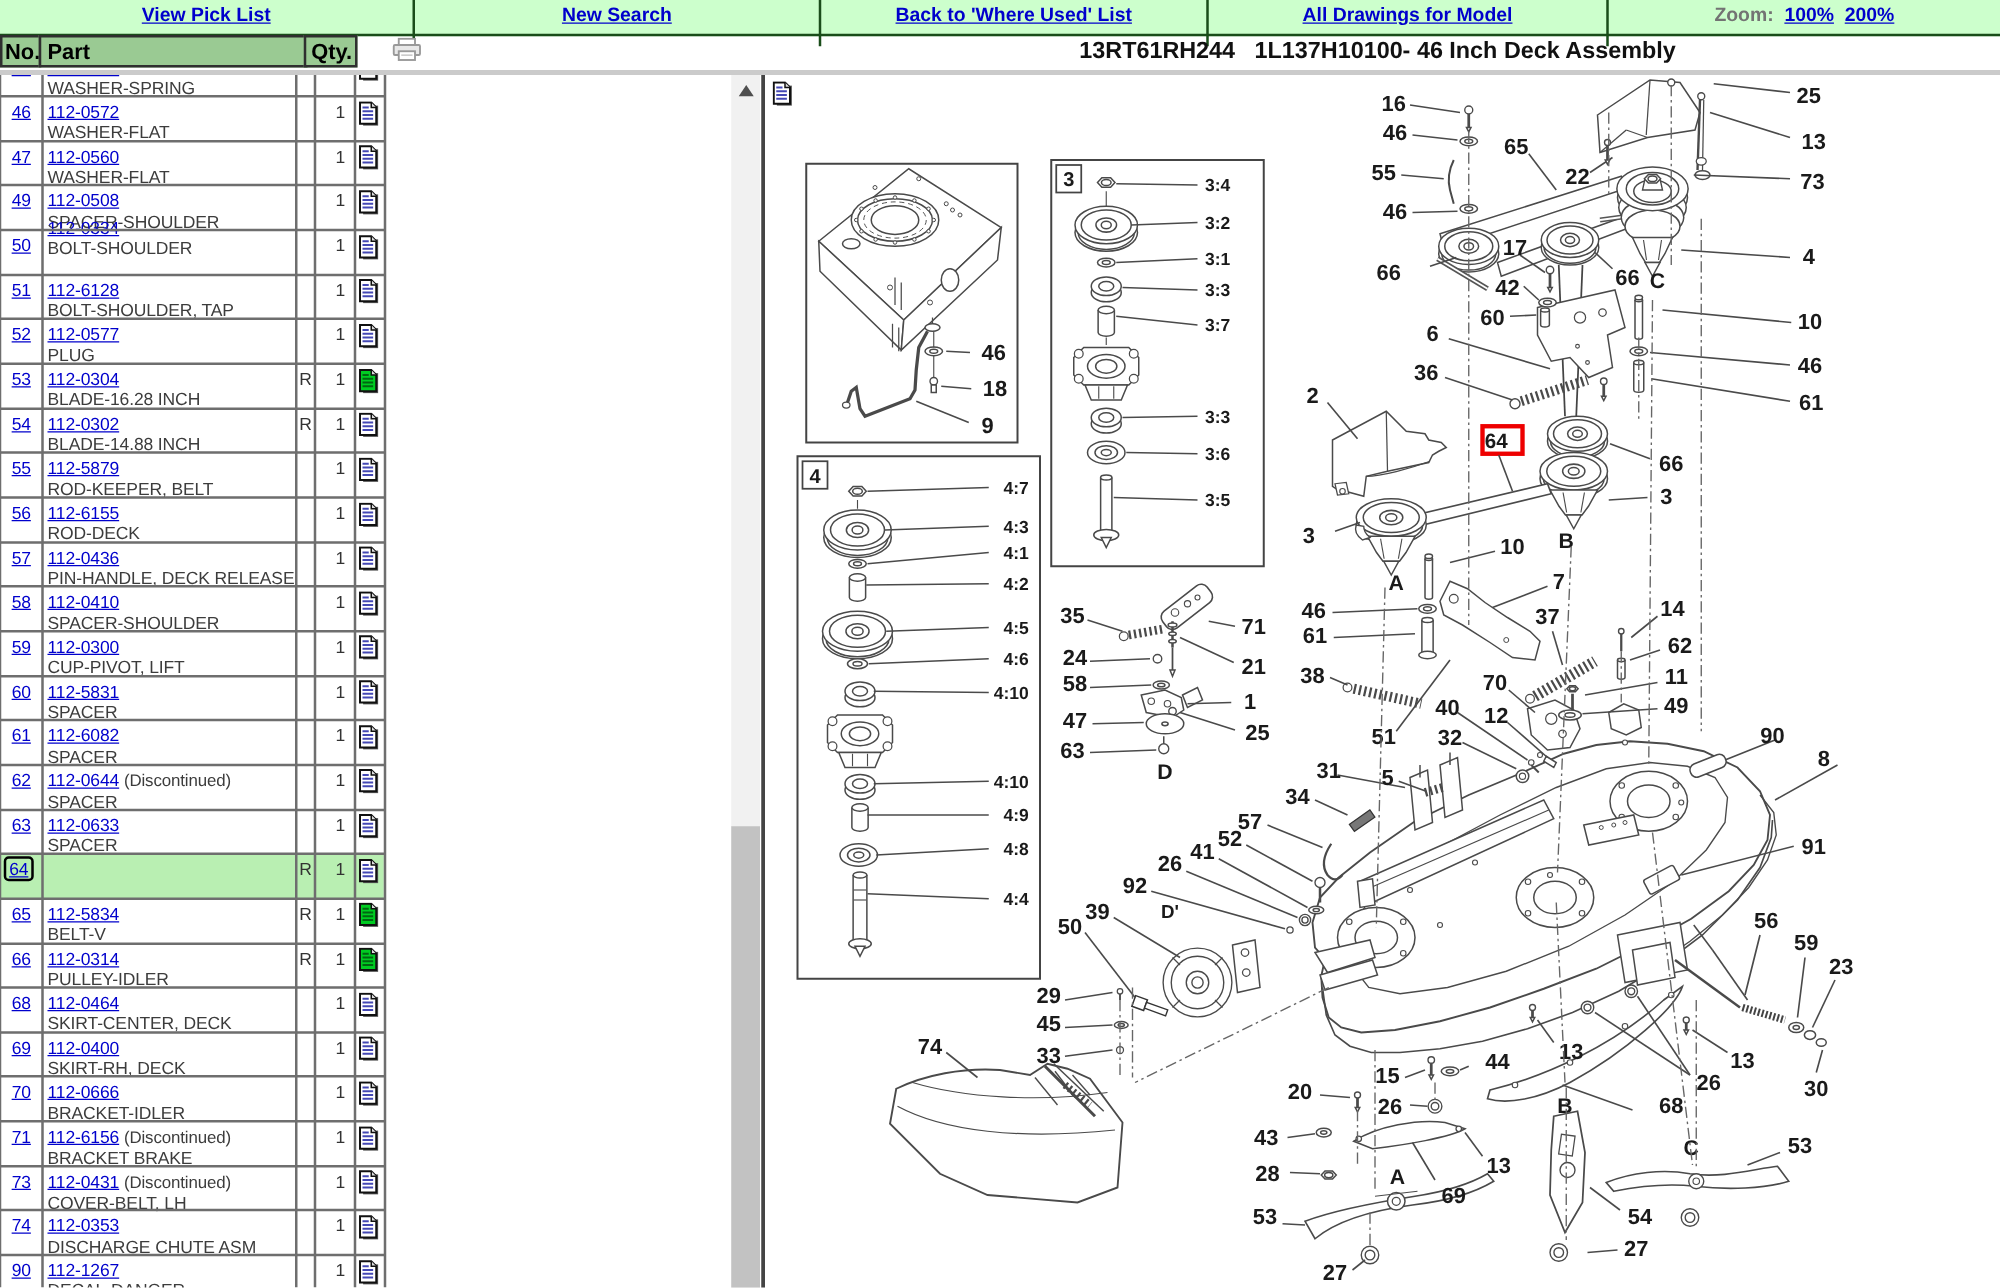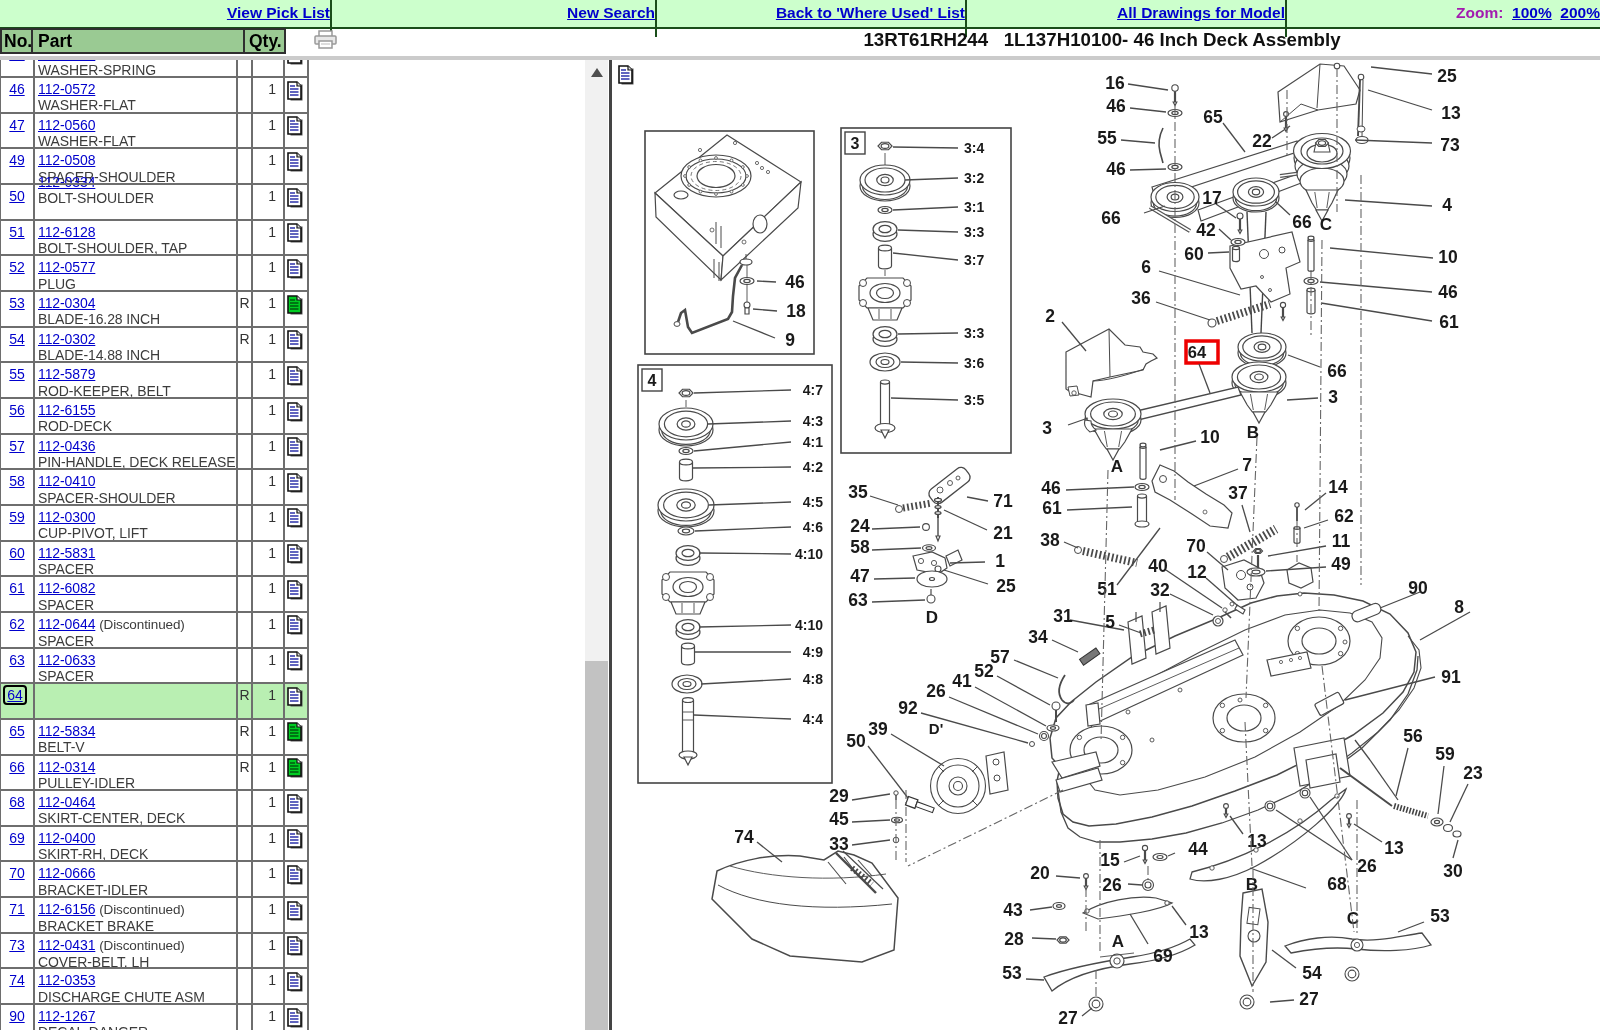--- a/index.html
+++ b/index.html
@@ -1,16 +1,16 @@
 <!DOCTYPE html>
 <html><head><meta charset="utf-8"><style>
 html,body{margin:0;padding:0;width:1600px;height:1030px;overflow:hidden;background:#fff;
  font-family:"Liberation Sans",sans-serif;}
 .nav{position:absolute;left:0;top:0;width:1600px;height:27px;background:#ccffcc;border-bottom:2px solid #1a4d1a;}
-.nav .cell{position:absolute;top:0;height:37px;text-align:right;border-left:2px solid #1a4d1a;box-sizing:border-box;}
+.nav .cell{position:absolute;top:0;height:37px;text-align:center;border-left:2px solid #1a4d1a;box-sizing:border-box;}
 .nav .cell:first-child{border-left:none;}
 .nav a{color:#0000cc;text-decoration:underline;font-weight:bold;}
 a.lk{color:#0000cc;text-decoration:underline;}
 .nav .cell{font-size:15.5px;font-weight:bold;line-height:26px;}
 .hdrcell{position:absolute;top:28px;height:25.5px;background:#9aca93;border:2px solid #2f2f2f;box-sizing:border-box;font-weight:bold;font-size:17.5px;color:#000;line-height:22px;}
 .title{position:absolute;top:29px;left:612px;width:980px;text-align:center;font-weight:bold;font-size:18.7px;color:#111;}
 .graybar{position:absolute;left:0;top:55.5px;width:1600px;height:4.5px;background:#cbcbcb;}
 .vl{position:absolute;width:2px;background:#6e6e6e;}
 .hl{position:absolute;height:2px;background:#6e6e6e;}
 .tclip{position:absolute;left:0;top:60px;width:584px;height:970px;overflow:hidden;background:#fff;}
@@ -28,21 +28,21 @@
 .sthumb{position:absolute;left:585px;top:661px;width:23px;height:369px;background:#c2c2c2;}
 .sarrow{position:absolute;left:591px;top:68px;width:0;height:0;border-left:6px solid transparent;border-right:6px solid transparent;border-bottom:9px solid #4f4f4f;}
 .fborder{position:absolute;left:609px;top:60px;width:3px;height:970px;background:#444;}
 .dico{position:absolute;left:618px;top:65px;}
 </style></head><body>
 <div class="nav">
  <div class="cell" style="left:0;width:330px"><a>View Pick List</a></div>
  <div class="cell" style="left:655px;width:310px"><a>Back to 'Where Used' List</a></div>
  <div class="cell" style="left:330px;width:325px"><a>New Search</a></div>
  <div class="cell" style="left:965px;width:320px"><a>All Drawings for Model</a></div>
- <div class="cell" style="left:1285px;width:315px"><span style="color:#a21caf">Zoom:</span>&nbsp; <a>100%</a>&nbsp; <a>200%</a></div>
+ <div class="cell" style="left:1285px;width:315px"><span style="color:#737373">Zoom:</span>&nbsp; <a>100%</a>&nbsp; <a>200%</a></div>
 </div>
 <div class="hdrcell" style="left:0;width:33px;padding-left:2px;">No.</div>
 <div class="hdrcell" style="left:31px;width:215px;padding-left:5px;">Part</div>
 <div class="hdrcell" style="left:243px;width:43px;padding-left:4px;">Qty.</div>
 <svg style="position:absolute;left:313px;top:30px" width="26" height="20" viewBox="0 0 26 20">
     <rect x="6" y="1" width="13" height="6" fill="#fff" stroke="#999" stroke-width="1.5"></rect>
     <rect x="2" y="6" width="21" height="8" rx="1" fill="#e8e8e8" stroke="#999" stroke-width="1.5"></rect>
     <rect x="6" y="11" width="13" height="7" fill="#fff" stroke="#999" stroke-width="1.5"></rect>
     <line x1="8" y1="14" x2="17" y2="14" stroke="#bbb" stroke-width="1"></line>
   </svg>

